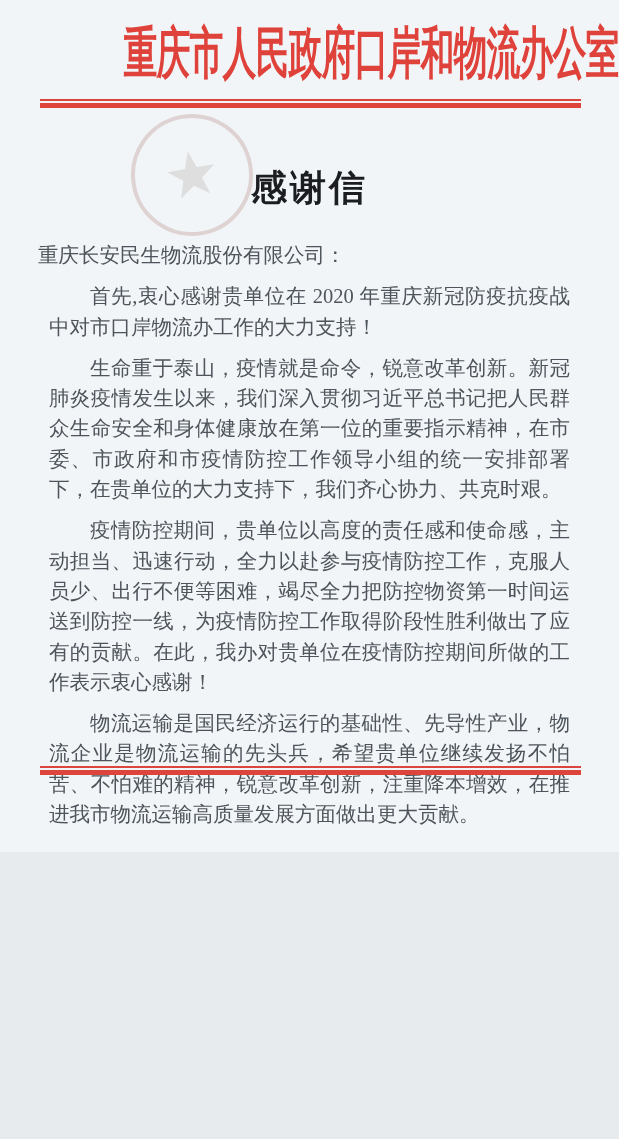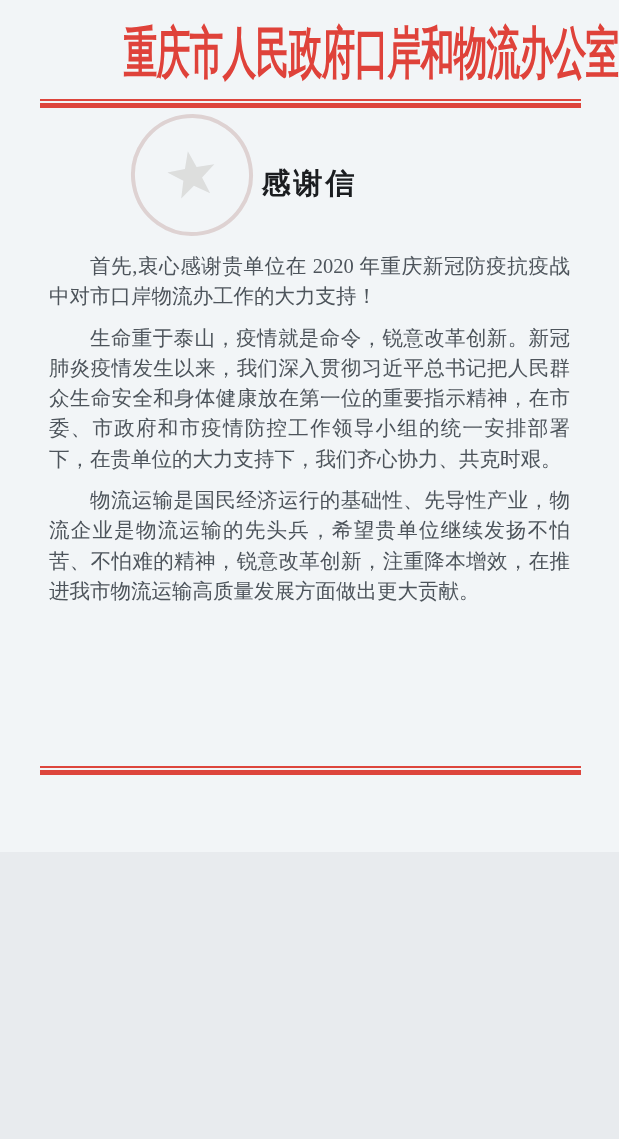--- a/index.html
+++ b/index.html
@@ -41,21 +41,21 @@
     position:absolute;left:127px;top:110px;
     width:130px;height:130px;
     opacity:0.55;
     transform:rotate(-10deg);
     mix-blend-mode:multiply;
   }
   
   .doc-title{
     position:absolute;top:164px;left:0;width:619px;
     text-align:center;
-    font-size:29px;font-weight:bold;letter-spacing:3px;
+    font-size:36px;font-weight:bold;letter-spacing:3px;
     color:#1b1d20;
   }
   
   .body{
     position:absolute;top:240px;left:38px;width:543px;
     font-size:20.5px;line-height:30.3px;
     text-align:justify;
     color:#4d545b;
   }
   .body .salutation{text-indent:0;}
@@ -100,22 +100,24 @@
   <div class="rule rule-top"></div>
 
   <svg class="watermark" viewBox="0 0 130 130">
     <circle cx="65" cy="65" r="59" fill="none" stroke-width="4" stroke="#d8bdba"></circle>
     <polygon points="65,41 70.9,57.9 88.8,58.3 74.5,69.1 79.7,86.2 65,76 50.3,86.2 55.5,69.1 41.2,58.3 59.1,57.9" opacity="0.55" fill="#b4aea9"></polygon>
   </svg>
 
   <div class="doc-title">感谢信</div>
 
   <div class="body">
+    <div class="salutation">重庆长安民生物流股份有限公司：</div>
     <div class="para">首先,衷心感谢贵单位在 2020 年重庆新冠防疫抗疫战中对市口岸物流办工作的大力支持！</div>
     <div class="para">生命重于泰山，疫情就是命令，锐意改革创新。新冠肺炎疫情发生以来，我们深入贯彻习近平总书记把人民群众生命安全和身体健康放在第一位的重要指示精神，在市委、市政府和市疫情防控工作领导小组的统一安排部署下，在贵单位的大力支持下，我们齐心协力、共克时艰。</div>
+    <div class="para">疫情防控期间，贵单位以高度的责任感和使命感，主动担当、迅速行动，全力以赴参与疫情防控工作，克服人员少、出行不便等困难，竭尽全力把防控物资第一时间运送到防控一线，为疫情防控工作取得阶段性胜利做出了应有的贡献。在此，我办对贵单位在疫情防控期间所做的工作表示衷心感谢！</div>
     <div class="para">物流运输是国民经济运行的基础性、先导性产业，物流企业是物流运输的先头兵，希望贵单位继续发扬不怕苦、不怕难的精神，锐意改革创新，注重降本增效，在推进我市物流运输高质量发展方面做出更大贡献。</div>
   </div>
 
   <div class="rule rule-bottom"></div>
 
   <div class="closing">特此致谢！祝贵单位事业蒸蒸日上！</div>
 
   <div class="signature">市政府口岸物流办</div>
 
   <div class="date">2020 年 3 月 17 日</div>

